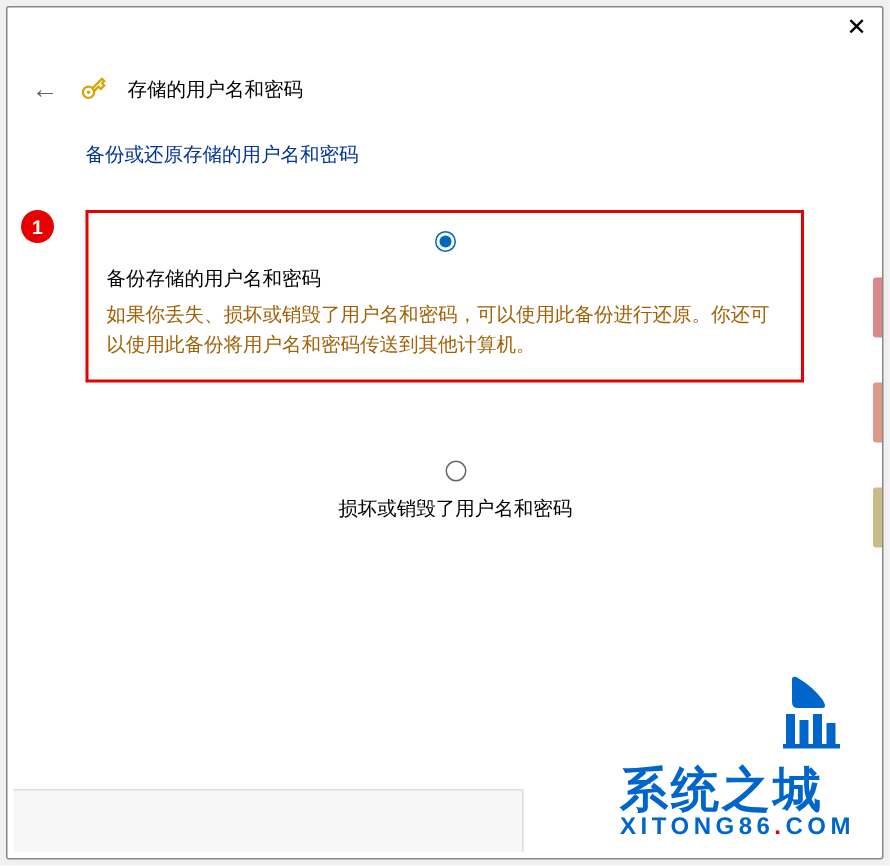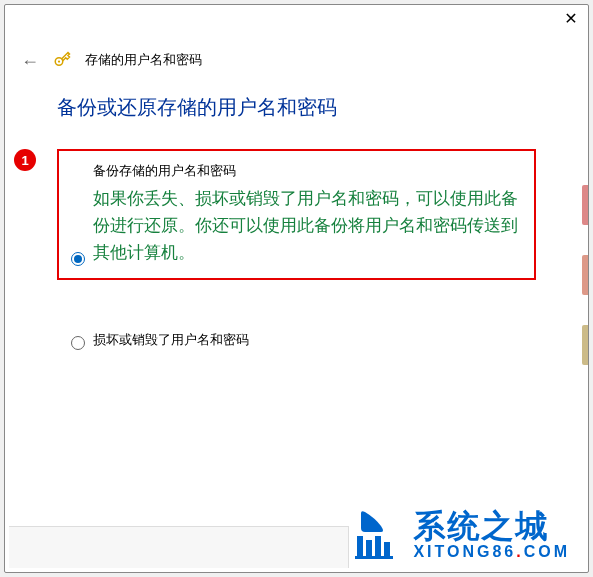--- a/index.html
+++ b/index.html
@@ -73,21 +73,21 @@
       font-size: 13px;
       color: #000;
     }
     
     .content {
       padding: 24px 52px 0 52px;
     }
     
     .main-heading {
       color: #003399;
-      font-size: 20px;
+      font-size: 13px;
       font-weight: 400;
       margin-bottom: 28px;
     }
     
     .option-group {
       padding: 10px 12px 12px 12px;
       margin-bottom: 50px;
     }
     
     .option-group.highlighted {
@@ -106,22 +106,23 @@
       color: #fff;
       font-size: 13px;
       display: flex;
       align-items: center;
       justify-content: center;
       font-weight: bold;
     }
     
     .radio-row {
       display: flex;
-      align-items: flex-end;
+      align-items: center;
       gap: 8px;
+      flex-direction: column;
     }
     
     .radio {
       width: 14px;
       height: 14px;
       border-radius: 50%;
       border: 1px solid #666;
       margin-top: 2px;
       flex-shrink: 0;
       position: relative;
@@ -147,37 +148,38 @@
       flex: 1;
     }
     
     .option-label {
       font-size: 13px;
       color: #000;
       line-height: 1.5;
     }
     
     .option-description {
-      font-size: 17px;
-      color: #15803d;
+      font-size: 13px;
+      color: #a16207;
       margin-top: 4px;
       line-height: 1.6;
     }
     
     .option-plain {
       padding-left: 14px;
     }
     
     .watermark {
       position: absolute;
       right: 18px;
       bottom: 12px;
       display: flex;
-      align-items: center;
+      align-items: flex-end;
       gap: 10px;
+      flex-direction: column;
     }
     
     .wm-icon {
       display: flex;
       align-items: flex-end;
     }
     
     .wm-text {
       display: flex;
       flex-direction: column;

